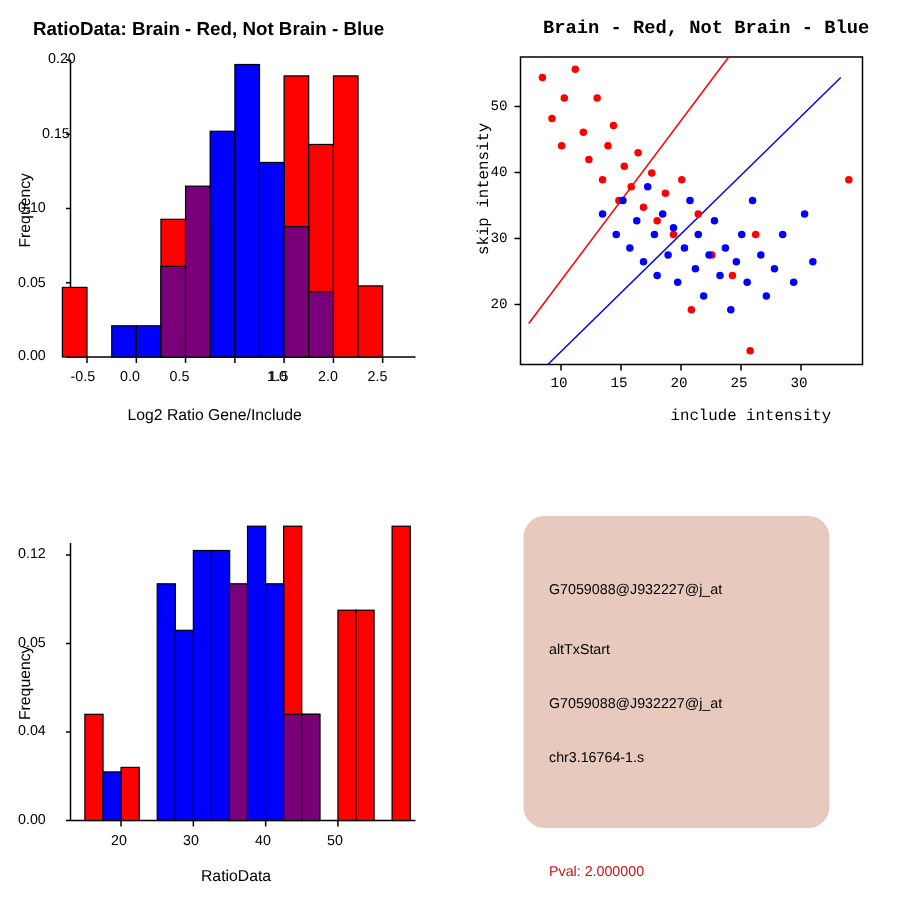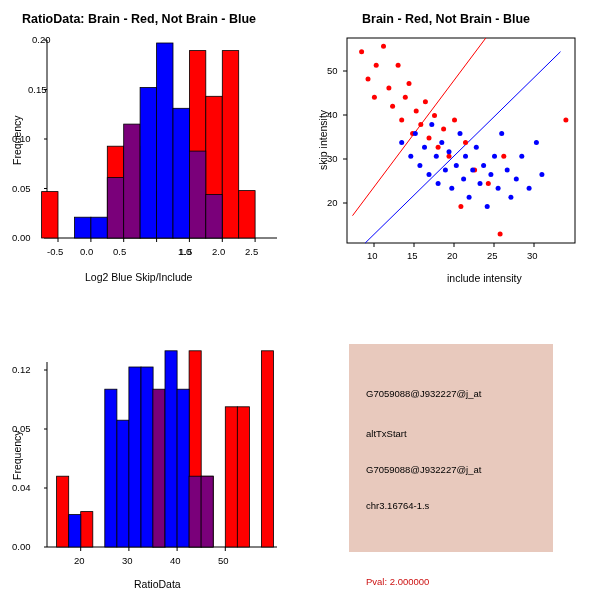--- a/index.html
+++ b/index.html
@@ -73,25 +73,25 @@
     <div class="tick" style="position:absolute;left:12px;top:34px;margin-left:20px;">0.20</div>
 
     <div class="tick" style="position:absolute;left:47px;top:246px;">-0.5</div>
     <div class="tick" style="position:absolute;left:80px;top:246px;">0.0</div>
     <div class="tick" style="position:absolute;left:113px;top:246px;">0.5</div>
     <div class="tick" style="position:absolute;left:146px;top:246px;margin-left:32px;">1.0</div>
     <div class="tick" style="position:absolute;left:179px;top:246px;">1.5</div>
     <div class="tick" style="position:absolute;left:212px;top:246px;">2.0</div>
     <div class="tick" style="position:absolute;left:245px;top:246px;">2.5</div>
 
-    <div class="axlabel" style="position:absolute;left:85px;top:271px;">Log2 Blue Skip/Include</div>
+    <div class="axlabel" style="position:absolute;left:85px;top:271px;">Log2 Ratio Gene/Include</div>
     <div class="axlabel vert" style="position:absolute;left:11px;top:165px;transform:rotate(-90deg);">Frequency</div>
   </div>
 
-  <div class="panel" style="left:300px;top:0;width:300px;height:300px;">
+  <div class="panel" style="left:300px;top:0;width:300px;height:300px;font-family:Liberation Mono, monospace;">
     <div class="title" style="position:absolute;left:62px;top:12px;">Brain - Red, Not Brain - Blue</div>
     <svg width="300" height="300">
 
       <rect x="47" y="38" width="228" height="205" fill="none" stroke="#000" stroke-width="1"></rect>
 
       <line x1="74" y1="243" x2="74" y2="247" stroke="#000"></line>
       <line x1="114" y1="243" x2="114" y2="247" stroke="#000"></line>
       <line x1="154" y1="243" x2="154" y2="247" stroke="#000"></line>
       <line x1="194" y1="243" x2="194" y2="247" stroke="#000"></line>
       <line x1="234" y1="243" x2="234" y2="247" stroke="#000"></line>
@@ -228,21 +228,21 @@
     <div class="tick" style="position:absolute;left:12px;top:123px;">0.05</div>
     <div class="tick" style="position:absolute;left:12px;top:64px;">0.12</div>
     <div class="tick" style="position:absolute;left:74px;top:255px;">20</div>
     <div class="tick" style="position:absolute;left:122px;top:255px;">30</div>
     <div class="tick" style="position:absolute;left:170px;top:255px;">40</div>
     <div class="tick" style="position:absolute;left:218px;top:255px;">50</div>
     <div class="axlabel" style="position:absolute;left:134px;top:278px;">RatioData</div>
     <div class="axlabel vert" style="position:absolute;left:11px;top:180px;transform:rotate(-90deg);">Frequency</div>
   </div>
 
-  <div class="panel infobox" style="left:349px;top:344px;width:204px;height:208px;">
+  <div class="panel infobox" style="left:349px;top:344px;width:204px;height:208px;border-radius:14px;">
     <div class="infotext" style="position:absolute;left:17px;top:44px;">G7059088@J932227@j_at</div>
     <div class="infotext" style="position:absolute;left:17px;top:84px;">altTxStart</div>
     <div class="infotext" style="position:absolute;left:17px;top:120px;">G7059088@J932227@j_at</div>
     <div class="infotext" style="position:absolute;left:17px;top:156px;">chr3.16764-1.s</div>
     <div class="infotext pval" style="position:absolute;left:17px;top:188px;">Pval: 2.000000</div>
   </div>
 
 </div>
 
 </body></html>

